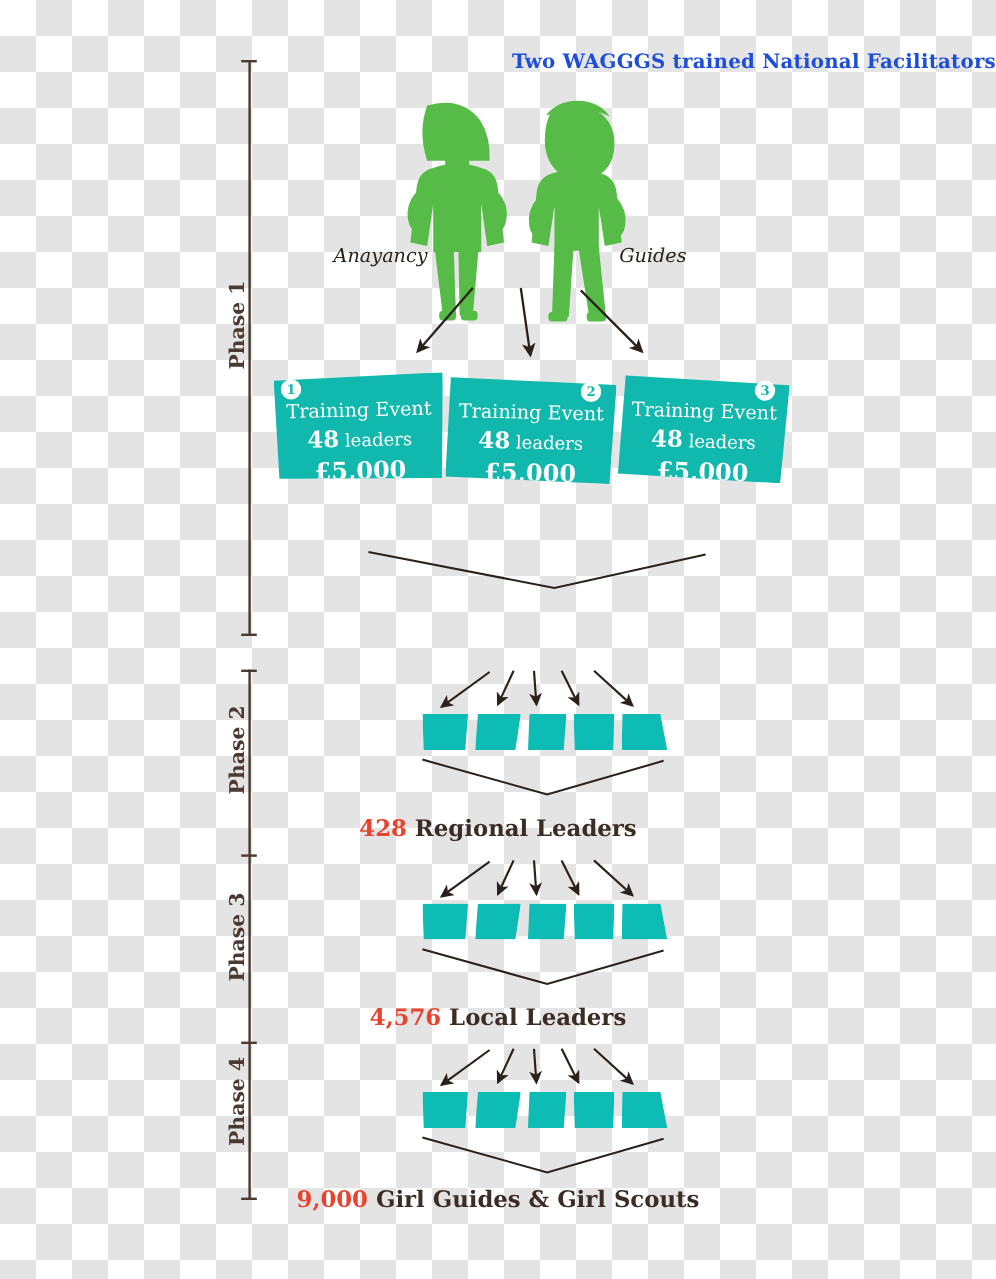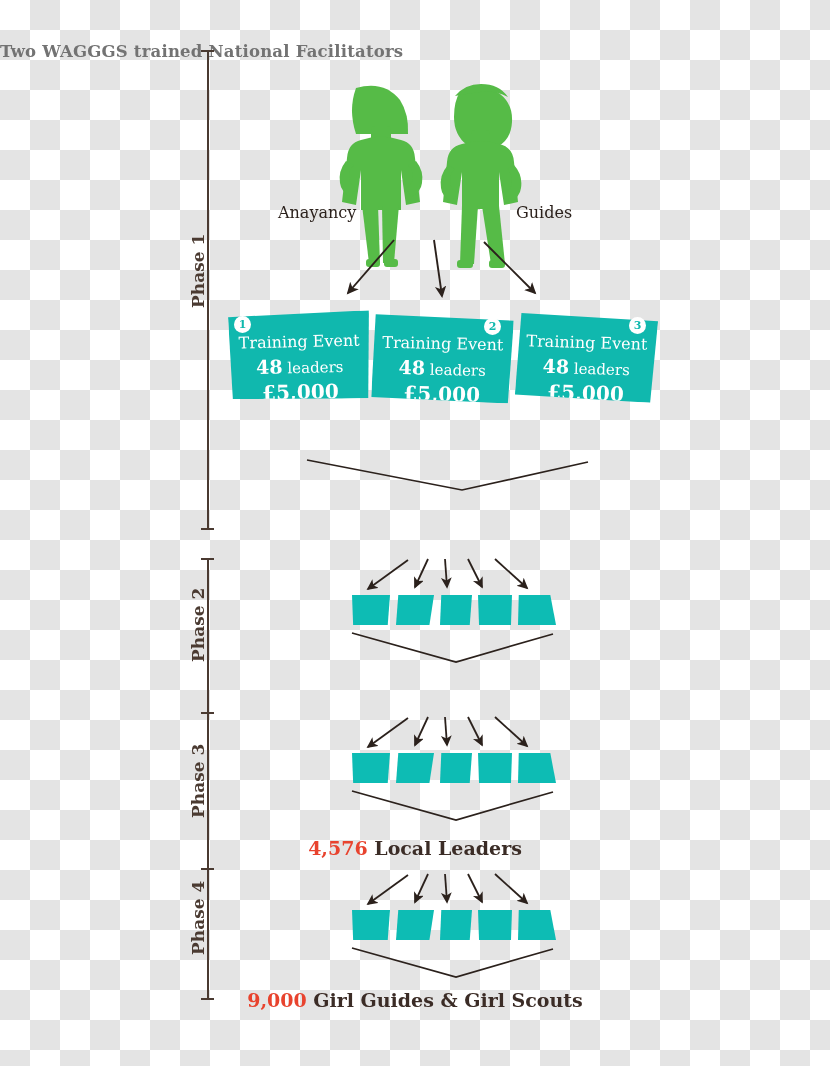--- a/index.html
+++ b/index.html
@@ -11,27 +11,27 @@
       linear-gradient(45deg,#e4e4e4 25%,transparent 25%,transparent 75%,#e4e4e4 75%,#e4e4e4),
       linear-gradient(45deg,#e4e4e4 25%,transparent 25%,transparent 75%,#e4e4e4 75%,#e4e4e4);
     background-size:60px 60px;
     background-position:0 0,30px 30px;
     overflow:hidden;
   }
   #stage{position:relative;width:830px;height:1066px;}
 
   
   .ttl{
-    position:absolute;width:100%;text-align:left;
+    position:absolute;width:100%;text-align:right;
     font-family:"DejaVu Serif", serif;
-    font-weight:bold;color:#737373;letter-spacing:.2px;
+    font-weight:bold;color:#1d4ed8;letter-spacing:.2px;
   }
   .name{
     position:absolute;font-family:"DejaVu Serif", serif;
-    font-size:16px;color:#2b211c;
+    font-style:italic;font-size:16px;color:#2b211c;
   }
   .leaderline{
     position:absolute;width:100%;text-align:center;
     font-family:"DejaVu Serif", serif;font-weight:bold;
     font-size:19px;color:#3b2c26;white-space:nowrap;
   }
   .num{color:#e8432e;}
 
   
   .rail{position:absolute;background:#4a3a31;}
@@ -190,20 +190,24 @@
     <div class="l1">Training Event</div>
     <div class="l2">
       <b>48</b>
       <span>leaders</span>
     </div>
     <div class="l3">£5,000</div>
   </div>
   <div class="badge" style="left:629px;top:317px;">3</div>
 
 
+  <div class="leaderline" style="top:680px;">
+    <span class="num">428</span>
+    <span>Regional Leaders</span>
+  </div>
 
   <div class="leaderline" style="top:837px;">
     <span class="num">4,576</span>
     <span>Local Leaders</span>
   </div>
 
   <div class="leaderline" style="top:989px;">
     <span class="num">9,000</span>
     <span>Girl Guides &amp; Girl Scouts</span>
   </div>

